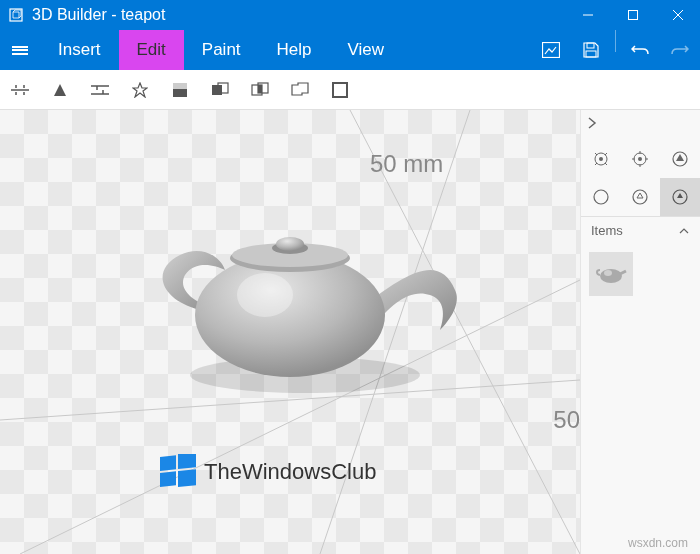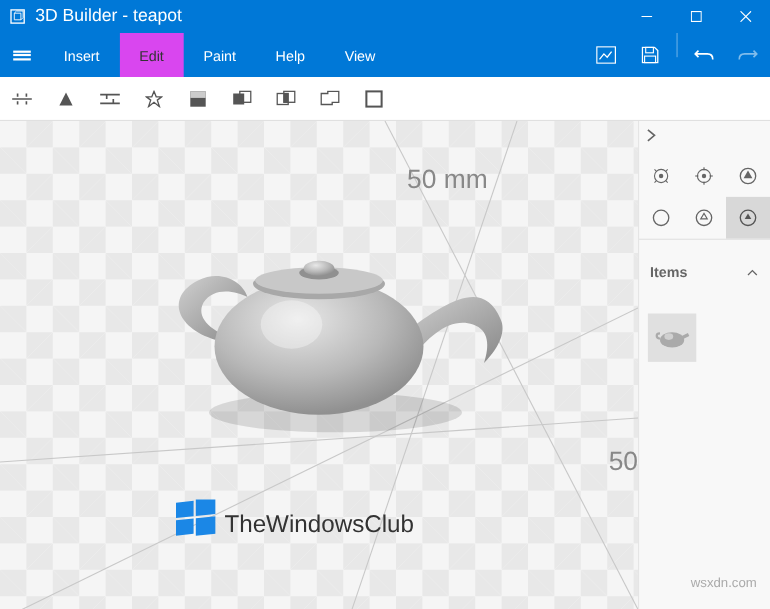--- a/index.html
+++ b/index.html
@@ -3,21 +3,21 @@
   <meta charset="utf-8">
   <style>
     * { box-sizing: border-box; margin: 0; padding: 0; font-family: "Segoe UI", Arial, sans-serif; }
     body { width: 700px; height: 554px; overflow: hidden; background: #f0f0f0; position: relative; }
     
     .titlebar { height: 30px; background: #0078d7; display: flex; align-items: center; color: white; font-size: 16px; }
     .titlebar .app-icon { width: 16px; height: 16px; margin: 0 8px; display: flex; align-items: center; justify-content: center; }
     .titlebar .title { flex: 1; }
     .titlebar .winbtn { width: 45px; height: 30px; display: flex; align-items: center; justify-content: center; color: white; font-size: 13px; }
     
-    .menubar { height: 40px; background: #0078d7; display: flex; align-items: flex-start; color: white; font-size: 13px; }
+    .menubar { height: 40px; background: #0078d7; display: flex; align-items: flex-start; color: white; font-size: 17px; }
     .menubtn { width: 40px; height: 40px; display: flex; align-items: center; justify-content: center; }
     .menutab { padding: 0 18px; height: 40px; display: flex; align-items: center; cursor: pointer; }
     .menutab.active { background: #d946ef; color: #333; }
     .menuspacer { flex: 1; }
     .menuicon { width: 40px; height: 40px; display: flex; align-items: center; justify-content: center; }
     .divider { width: 1px; height: 22px; background: rgba(255,255,255,0.4); margin: 0 4px; }
     
     .toolbar { height: 40px; background: white; display: flex; align-items: center; border-bottom: 1px solid #e0e0e0; }
     .toolbtn { width: 40px; height: 40px; display: flex; align-items: center; justify-content: center; color: #555; }
     
@@ -32,32 +32,32 @@
       background-position: 0 0, 0 24px, 24px -24px, -24px 0px;
       background-color: #f5f5f5;
     }
     .grid-overlay { position: absolute; inset: 0; }
     .dimension-label { position: absolute; color: #888; font-size: 24px; font-weight: 400; }
     .dim1 { top: 40px; left: 370px; }
     .dim2 { bottom: 120px; right: 0px; }
     
     .teapot { position: absolute; left: 130px; top: 90px; width: 340px; height: 200px; }
     
-    .watermark { position: absolute; bottom: 64px; left: 160px; display: flex; align-items: flex-end; gap: 8px; }
+    .watermark { position: absolute; bottom: 64px; left: 160px; display: flex; align-items: center; gap: 8px; }
     .watermark .logo { width: 36px; height: 36px; }
     .watermark .wtext { font-size: 22px; font-weight: 400; color: #333; }
     
-    .footer-watermark { position: absolute; bottom: 17px; right: 12px; font-size: 12px; color: #aaa; }
+    .footer-watermark { position: absolute; bottom: 4px; right: 12px; font-size: 12px; color: #aaa; }
     
     .sidepanel { width: 120px; background: #f8f8f8; border-left: 1px solid #e5e5e5; display: flex; flex-direction: column; }
     .sidepanel .chevron { padding: 6px; text-align: left; color: #666; }
     .sidepanel .toolgrid { display: grid; grid-template-columns: 1fr 1fr 1fr; }
     .sidepanel .sidetool { height: 38px; display: flex; align-items: center; justify-content: center; color: #666; }
     .sidepanel .sidetool.active { background: #d8d8d8; }
-    .items-header { padding: 22px 10px; display: flex; justify-content: space-between; align-items: center; font-size: 13px; color: #666; border-top: 1px solid #e0e0e0; font-weight: bold; }
+    .items-header { padding: 6px 10px; display: flex; justify-content: space-between; align-items: center; font-size: 13px; color: #666; border-top: 1px solid #e0e0e0; }
     .items-list { padding: 8px; }
     .item-thumb { width: 44px; height: 44px; background: #e0e0e0; display: flex; align-items: center; justify-content: center; }
     
     .hamburger-line { width: 16px; height: 2px; background: white; margin: 1.5px 0; }
   </style>
 </head>
 <body>
 
 <div class="titlebar">
   <div class="app-icon">

